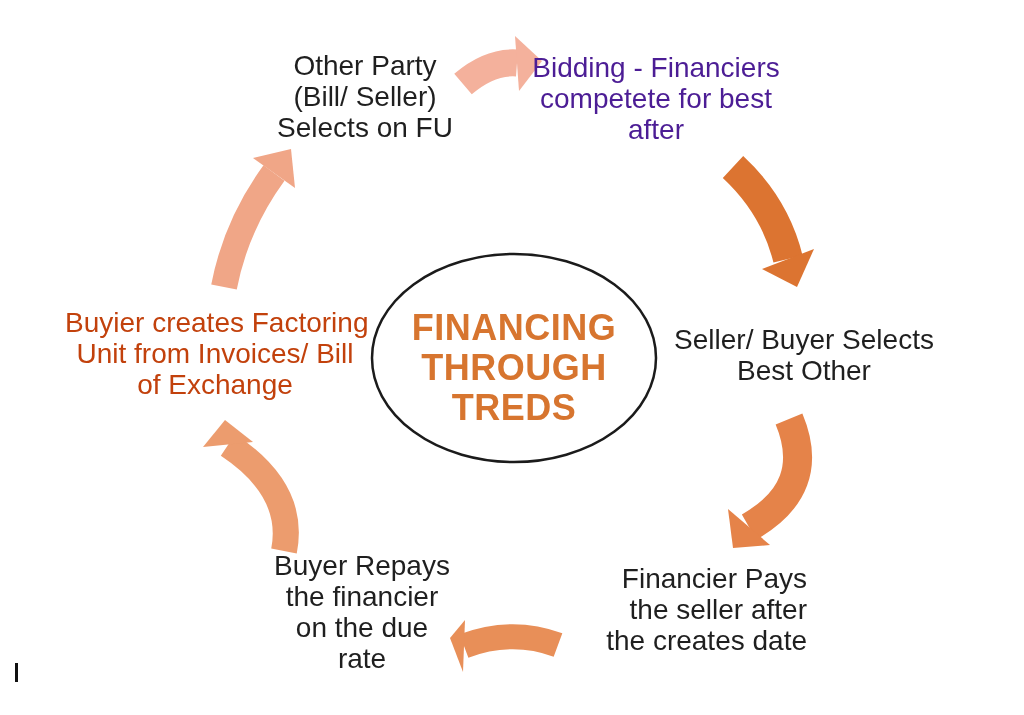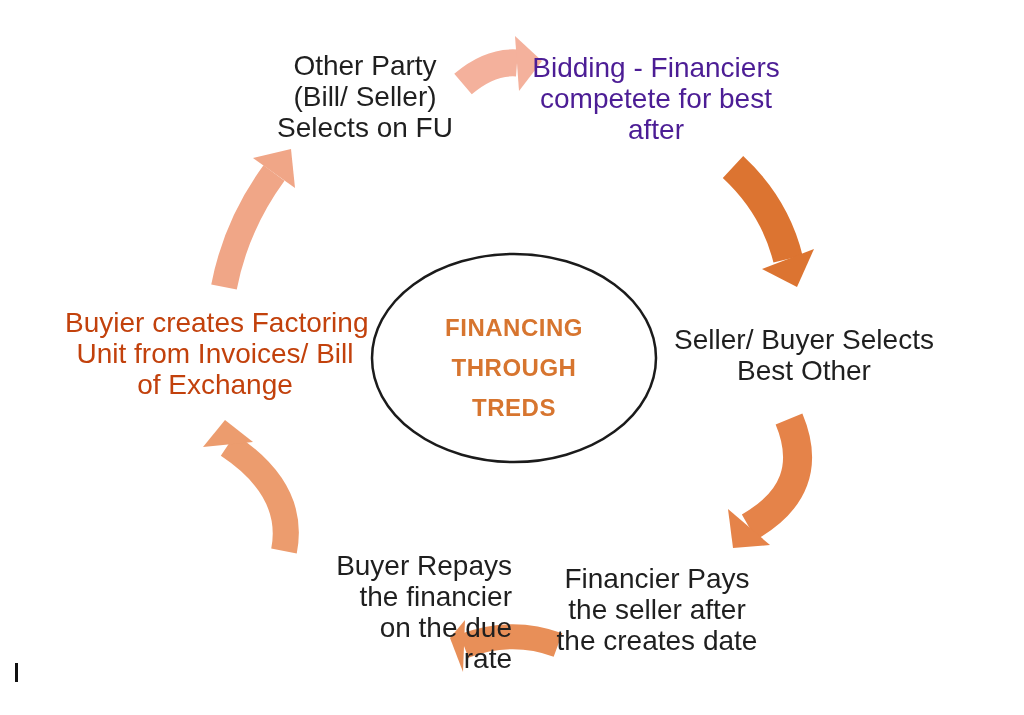--- a/index.html
+++ b/index.html
@@ -24,21 +24,21 @@
     line-height: 31px;
     color: #1f1f1f;
   }
   .node .line { white-space: nowrap; }
   .center-title {
     position: absolute;
     left: 364px;
     top: 308px;
     width: 300px;
     text-align: center;
-    font-size: 24px;
+    font-size: 36px;
     font-weight: bold;
     letter-spacing: 0.5px;
     line-height: 40px;
   }
   .center-title .line { white-space: nowrap; }
   .cursor-artifact {
     position: absolute;
     left: 15px;
     top: 663px;
     width: 2.5px;
@@ -102,27 +102,27 @@
     <div class="line">Bidding - Financiers</div>
     <div class="line">competete for best</div>
     <div class="line">after</div>
   </div>
 
   <div class="node" style="left: 654px; top: 324px; color: rgb(31, 31, 31);">
     <div class="line">Seller/ Buyer Selects</div>
     <div class="line">Best Other</div>
   </div>
 
-  <div class="node" style="left: 507px; top: 563px; color: rgb(31, 31, 31);">
+  <div class="node" style="left: 507px; top: 563px; color: rgb(31, 31, 31); text-align: right;">
     <div class="line">Financier Pays</div>
     <div class="line">the seller after</div>
     <div class="line">the creates date</div>
   </div>
 
-  <div class="node" style="left: 212px; top: 550px; color: rgb(31, 31, 31); text-align: right;">
+  <div class="node" style="left: 212px; top: 550px; color: rgb(31, 31, 31);">
     <div class="line">Buyer Repays</div>
     <div class="line">the financier</div>
     <div class="line">on the due</div>
     <div class="line">rate</div>
   </div>
 
   <div class="node" style="left: 65px; top: 307px; color: #c2410c;">
     <div class="line">Buyier creates Factoring</div>
     <div class="line">Unit from Invoices/ Bill</div>
     <div class="line">of Exchange</div>

